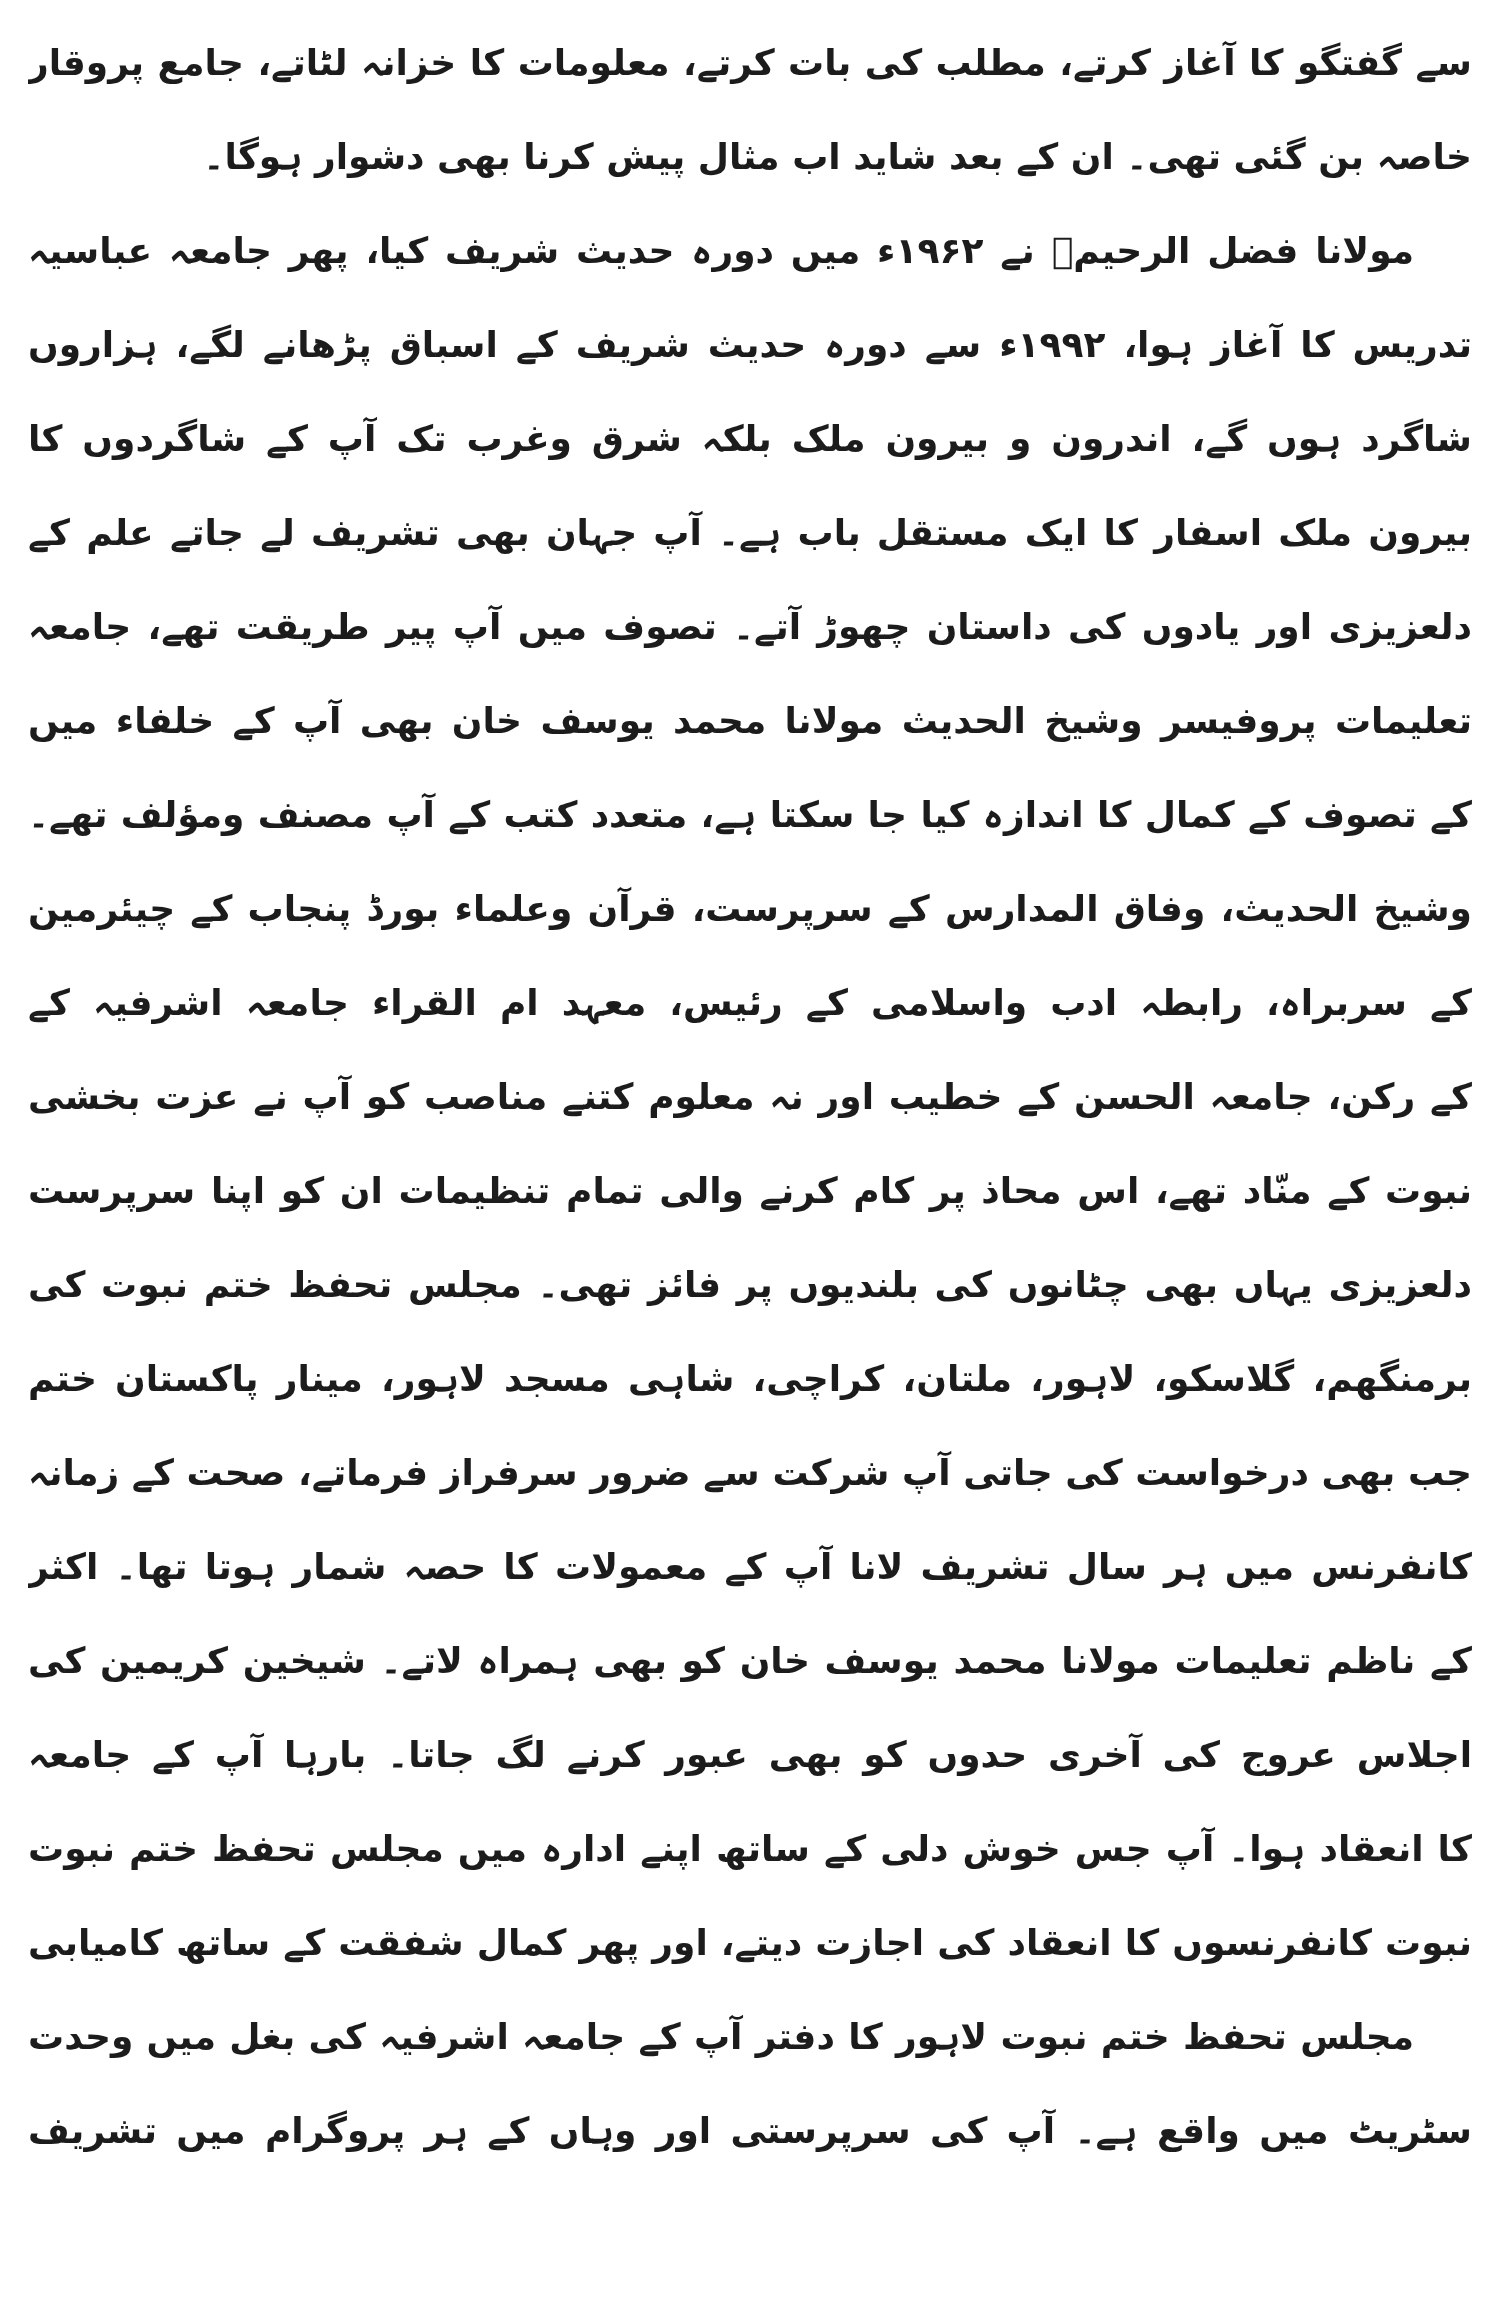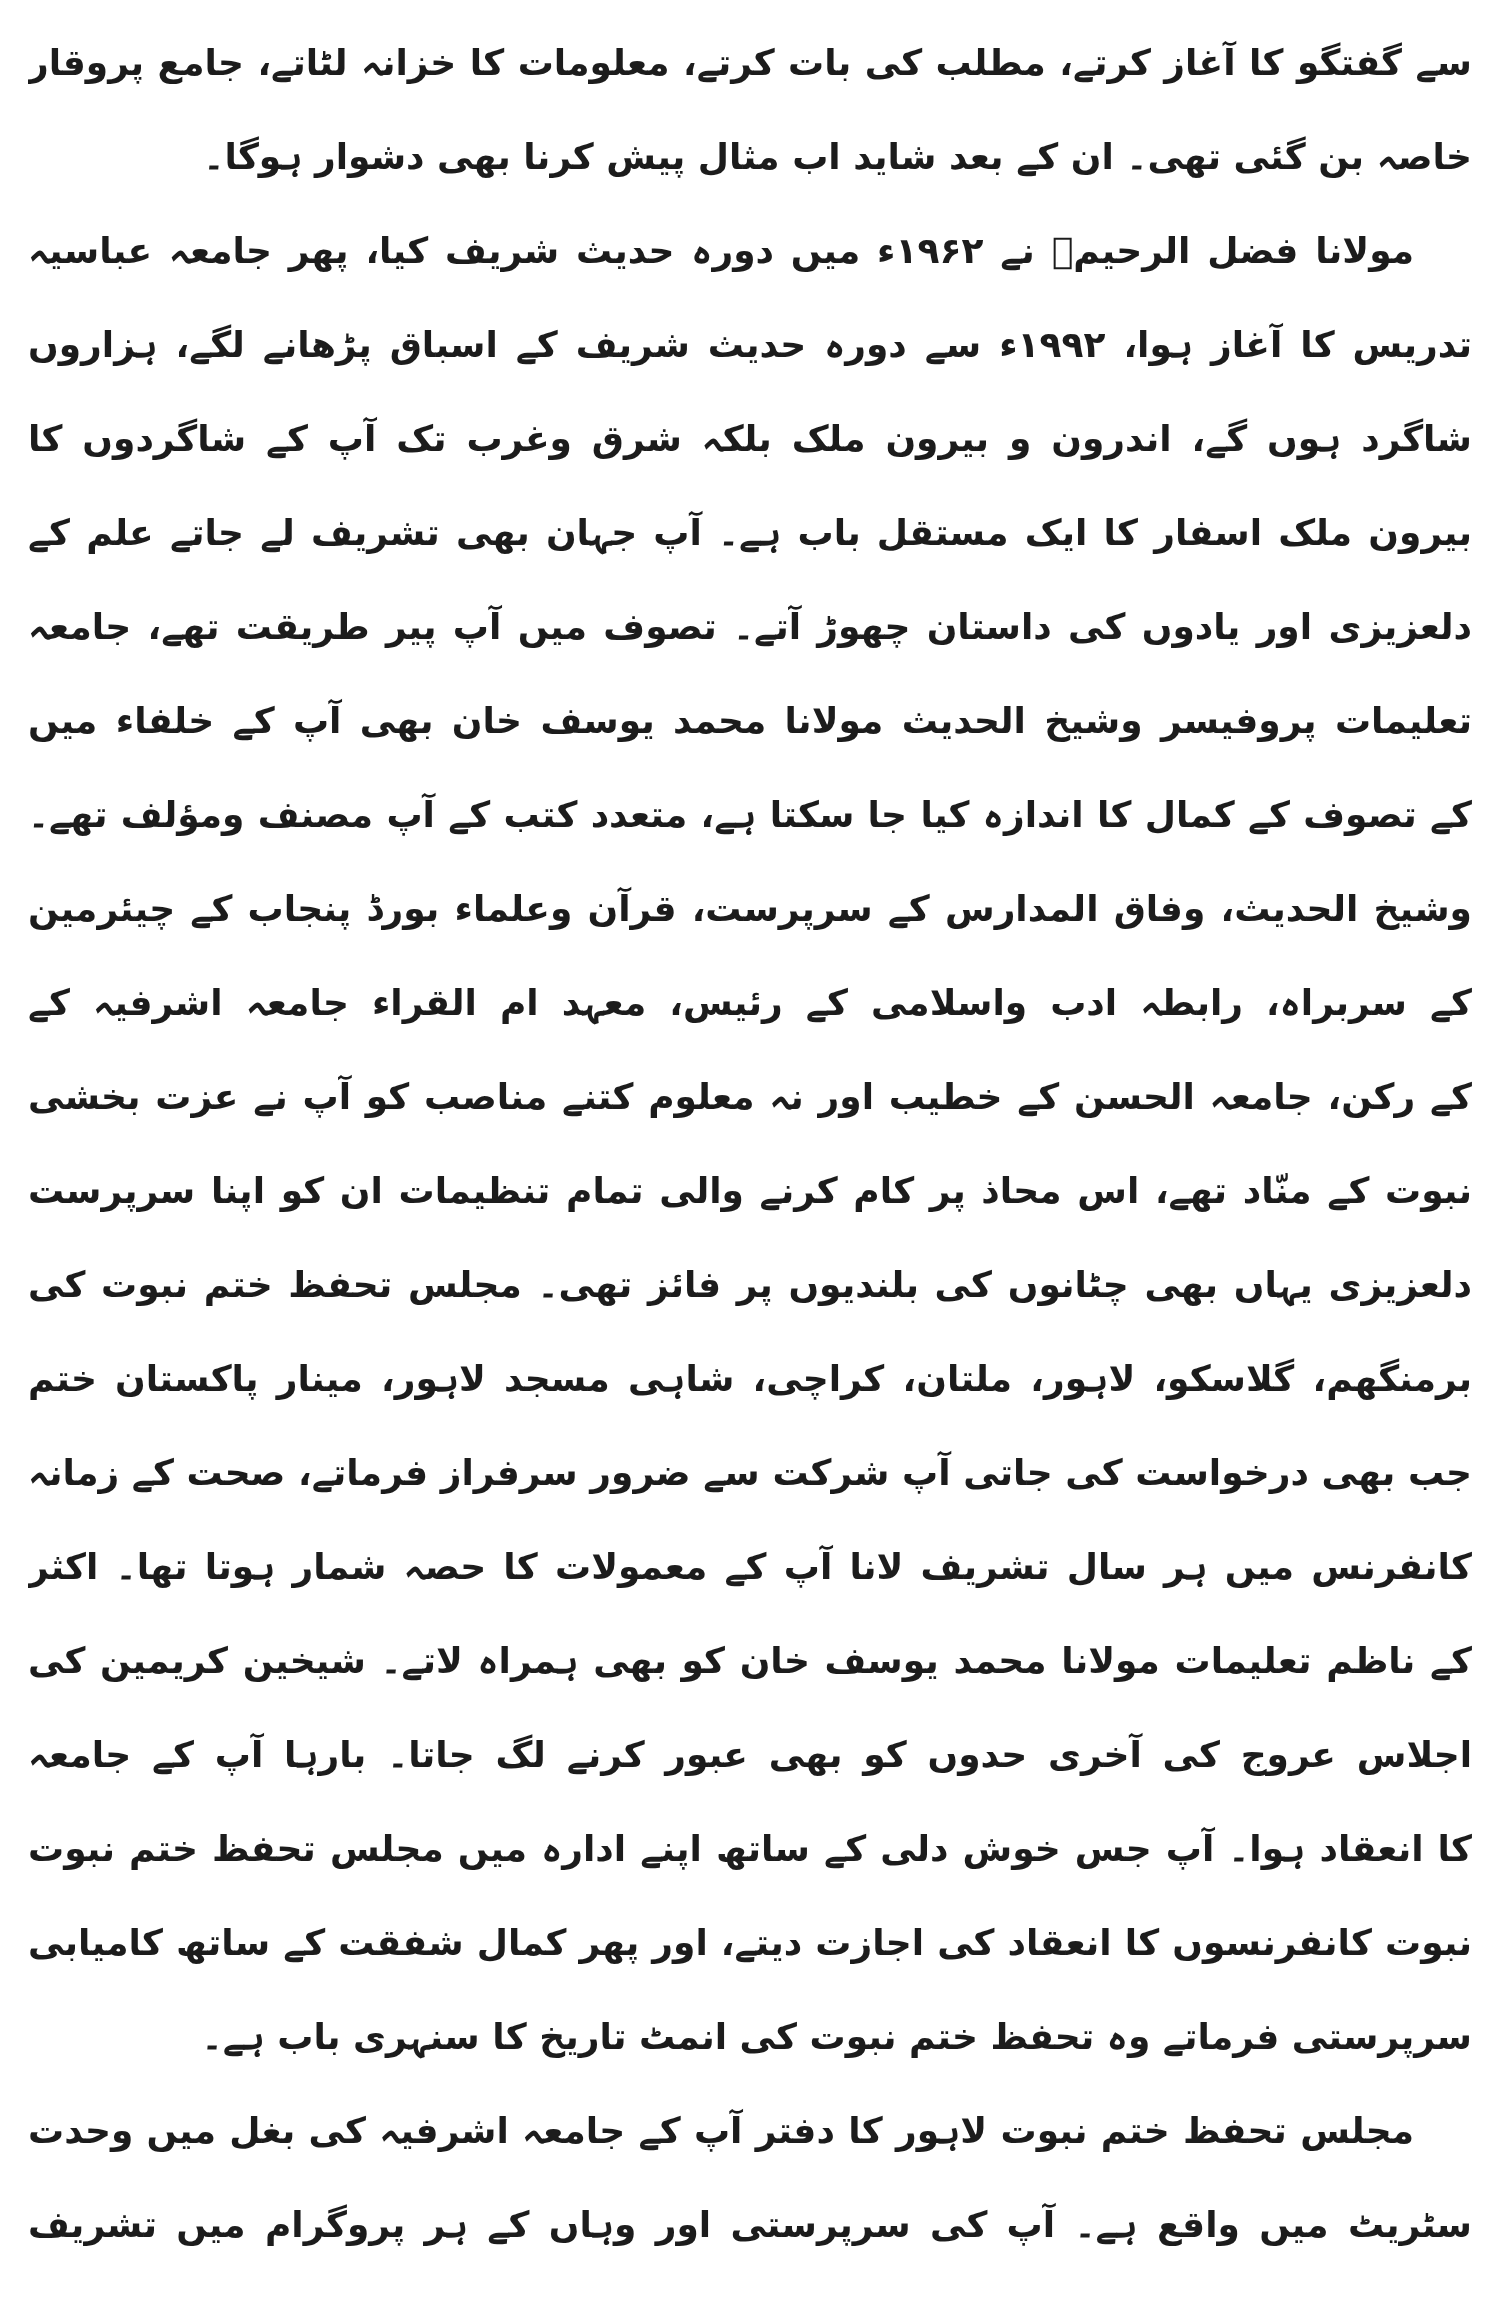--- a/index.html
+++ b/index.html
@@ -65,17 +65,16 @@
       <div class="line justify" dir="rtl" lang="ur">کے رکن، جامعہ الحسن کے خطیب اور نہ معلوم کتنے مناصب کو آپ نے عزت بخشی ہوئی تھی، آپ عقیدہ ختم</div>
       <div class="line justify" dir="rtl" lang="ur">نبوت کے منّاد تھے، اس محاذ پر کام کرنے والی تمام تنظیمات ان کو اپنا سرپرست شمار کرتی تھیں اور آپ کی ہر</div>
       <div class="line justify" dir="rtl" lang="ur">دلعزیزی یہاں بھی چٹانوں کی بلندیوں پر فائز تھی۔ مجلس تحفظ ختم نبوت کی ایبٹ آباد، چناب نگر، لندن،</div>
       <div class="line justify" dir="rtl" lang="ur">برمنگھم، گلاسکو، لاہور، ملتان، کراچی، شاہی مسجد لاہور، مینار پاکستان ختم نبوت کانفرنسوں میں شرکت کے لئے</div>
       <div class="line justify" dir="rtl" lang="ur">جب بھی درخواست کی جاتی آپ شرکت سے ضرور سرفراز فرماتے، صحت کے زمانہ میں چناب نگر کی ختم نبوت</div>
       <div class="line justify" dir="rtl" lang="ur">کانفرنس میں ہر سال تشریف لانا آپ کے معمولات کا حصہ شمار ہوتا تھا۔ اکثر وبیشتر اپنے خلیفہ مجاز اور جامعہ</div>
       <div class="line justify" dir="rtl" lang="ur">کے ناظم تعلیمات مولانا محمد یوسف خان کو بھی ہمراہ لاتے۔ شیخین کریمین کی جس اجلاس میں شرکت ہوتی وہ</div>
       <div class="line justify" dir="rtl" lang="ur">اجلاس عروج کی آخری حدوں کو بھی عبور کرنے لگ جاتا۔ بارہا آپ کے جامعہ اشرفیہ میں ختم نبوت کانفرنسوں</div>
       <div class="line justify" dir="rtl" lang="ur">کا انعقاد ہوا۔ آپ جس خوش دلی کے ساتھ اپنے ادارہ میں مجلس تحفظ ختم نبوت کے زیر اہتمام ملکی لیول کی ختم</div>
       <div class="line justify" dir="rtl" lang="ur">نبوت کانفرنسوں کا انعقاد کی اجازت دیتے، اور پھر کمال شفقت کے ساتھ کامیابی سے ہمکنار کرنے کے لئے</div>
-      <div class="line end" dir="rtl" lang="ur">سرپرستی فرماتے وہ تحفظ ختم نبوت کی انمٹ تاریخ کا سنہری باب ہے۔</div>
       <div class="line justify indent" dir="rtl" lang="ur">مجلس تحفظ ختم نبوت لاہور کا دفتر آپ کے جامعہ اشرفیہ کی بغل میں وحدت روڈ مسلم ٹاؤن حسین</div>
       <div class="line justify" dir="rtl" lang="ur">سٹریٹ میں واقع ہے۔ آپ کی سرپرستی اور وہاں کے ہر پروگرام میں تشریف آوری کو اب یاد کرتے ہیں تو</div>
     </div>
 </div>
 
 </body></html>

